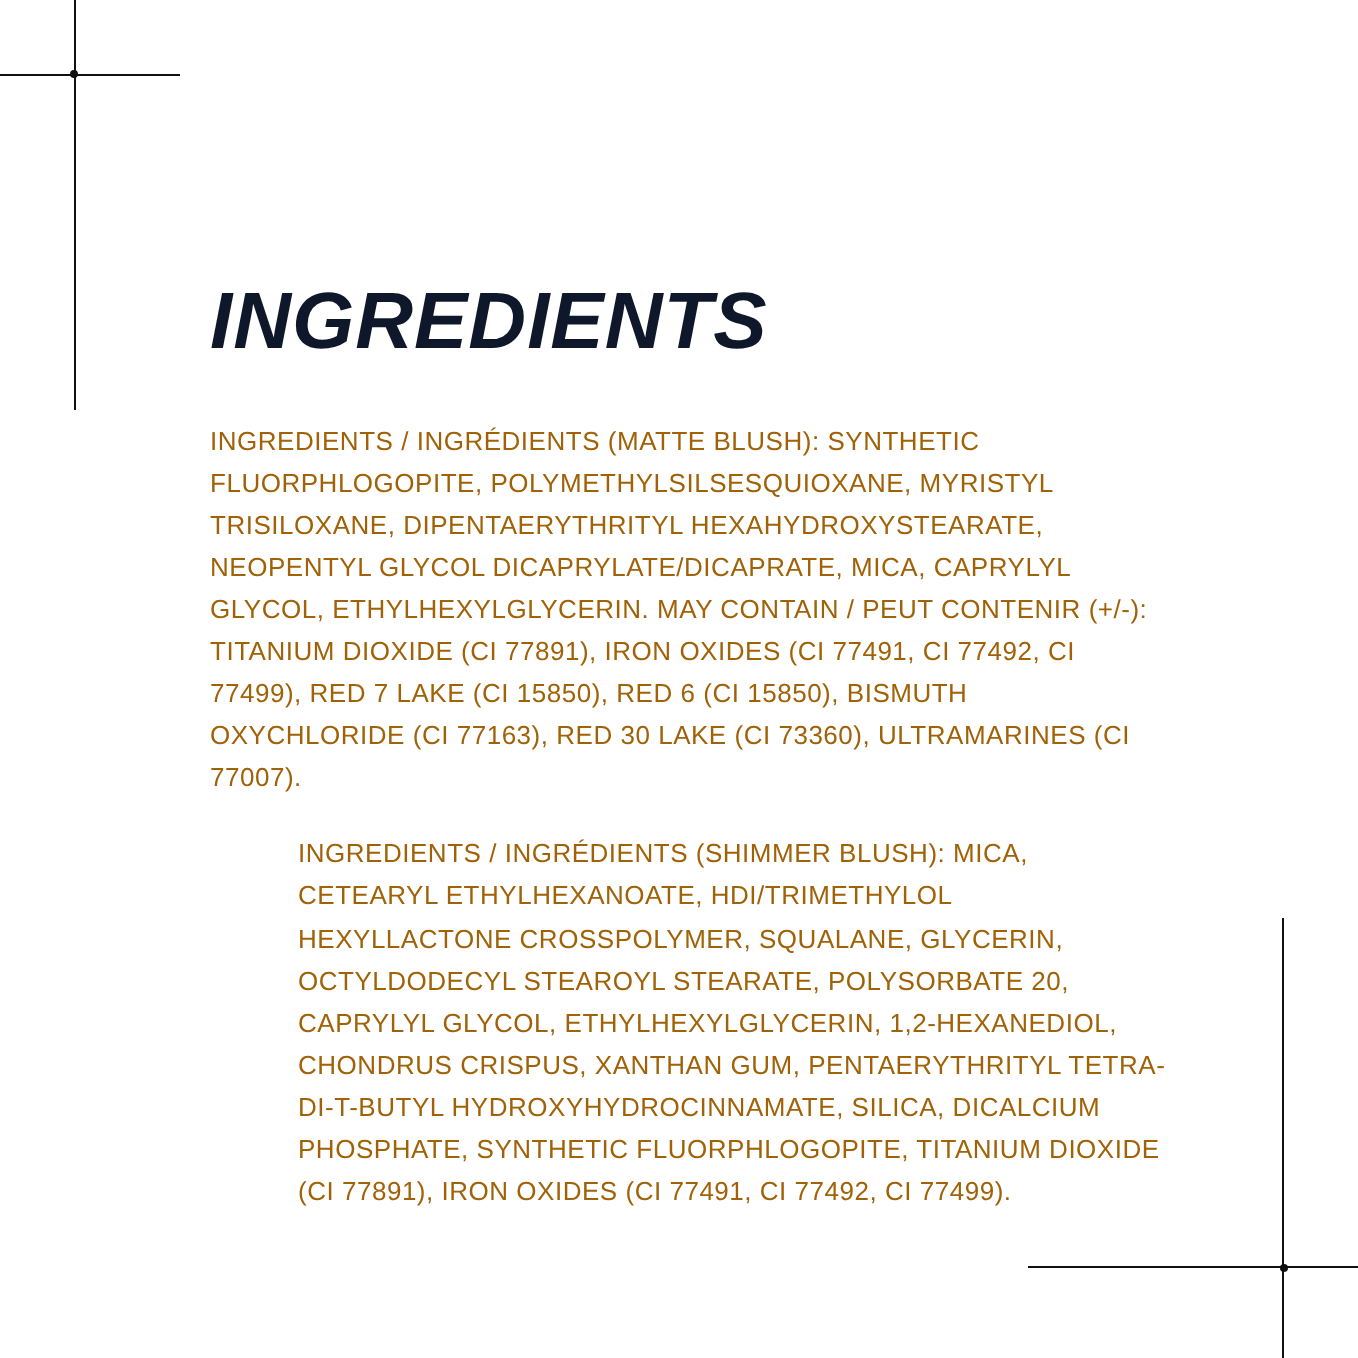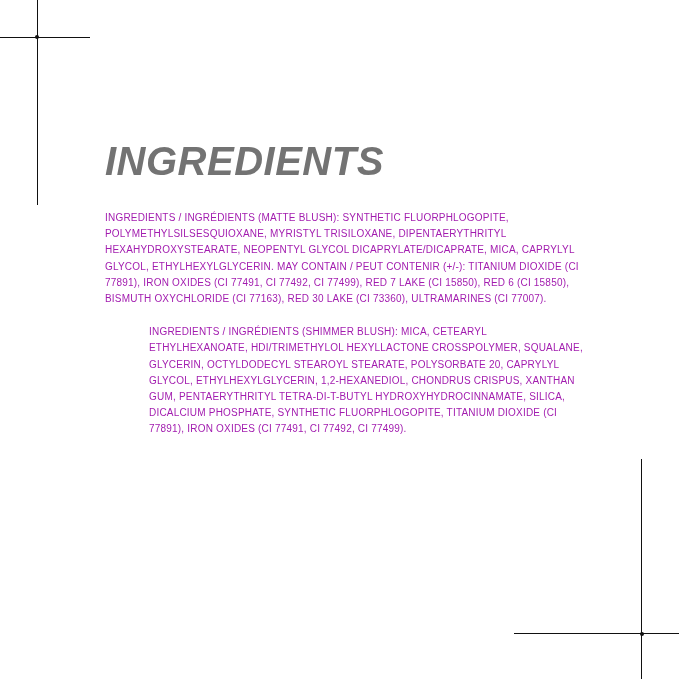--- a/index.html
+++ b/index.html
@@ -62,27 +62,27 @@
     top: 140px;
     width: 478px;
   }
   .doc-title {
     font-size: 40px;
     font-weight: bold;
     font-style: italic;
     letter-spacing: 0.5px;
     line-height: 1.05;
     margin: 0 0 28px 0;
-    color: #737373;
+    color: #0f172a;
   }
   .para {
-    font-size: 10px;
+    font-size: 13px;
     line-height: 1.62;
     margin: 0 0 17px 0;
-    color: #a21caf;
+    color: #a16207;
     letter-spacing: 0.02em;
     text-align: left;
   }
   .para:last-child { margin-bottom: 0; margin-left: 44px; }
 </style>
 </head>
 <body>
 
 <div class="page">
 

